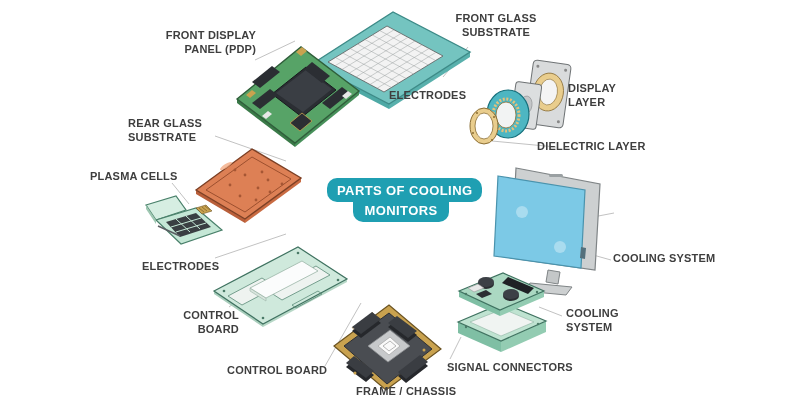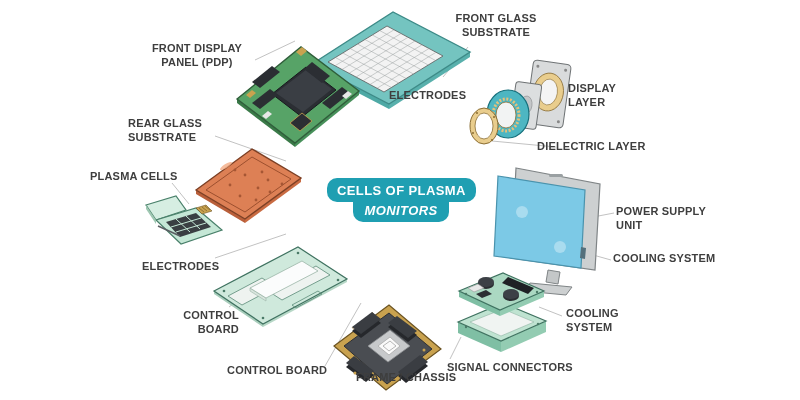--- a/index.html
+++ b/index.html
@@ -5,45 +5,45 @@
   html,body{margin:0;padding:0;background:#fff;}
   .canvas{
     position:relative;width:800px;height:400px;overflow:hidden;background:#ffffff;
     font-family:"Liberation Sans",sans-serif;
   }
   .art{position:absolute;left:0;top:0;width:800px;height:400px;}
   .lbl{
     position:absolute;font-size:11px;font-weight:700;color:#3e3e3e;
     line-height:1.3;letter-spacing:.2px;white-space:pre-line;
   }
-  #lbl-front-display-panel{left:138px;top:41px;width:118px;text-align:center;}
+  #lbl-front-display-panel{left:138px;top:28px;width:118px;text-align:right;}
   #lbl-front-glass-substrate{left:442px;top:11px;width:108px;text-align:center;}
   #lbl-electrodes-top{left:389px;top:88px;}
   #lbl-phosphor-layer{left:568px;top:81px;}
   #lbl-dielectric-layer{left:537px;top:139px;text-align:right;}
   #lbl-rear-glass-substrate{left:128px;top:116px;width:92px;text-align:left;}
   #lbl-plasma-cells{left:90px;top:169px;}
   #lbl-power-supply-unit{left:616px;top:204px;}
   #lbl-cooling-system-right{left:613px;top:251px;white-space:nowrap;}
   #lbl-electrodes-left{left:142px;top:259px;}
   #lbl-control-board-left{left:167px;top:308px;width:72px;text-align:right;}
   #lbl-control-board-bottom{left:227px;top:363px;white-space:nowrap;}
-  #lbl-frame-chassis{left:356px;top:370px;white-space:nowrap;}
+  #lbl-frame-chassis{left:356px;top:384px;white-space:nowrap;}
   #lbl-signal-connectors{left:447px;top:360px;white-space:nowrap;text-align:right;}
   #lbl-cooling-system-bottom{left:566px;top:306px;}
   .badge{position:absolute;left:327px;top:178px;width:148px;text-align:center;}
   .badge-top{
     display:inline-block;background:#1f9fb2;color:#fff;font-weight:700;
     font-size:13px;letter-spacing:.4px;padding:5px 10px 4px;border-radius:10px;
     position:relative;z-index:2;white-space:nowrap;
   }
   .badge-bottom{
     display:block;margin:-7px auto 0;width:78px;background:#1f9fb2;color:#fff;
     font-weight:700;font-size:13px;letter-spacing:.4px;padding:8px 9px 4px;
-    border-radius:0 0 10px 10px;position:relative;z-index:1;white-space:nowrap;font-style:italic;
+    border-radius:0 0 10px 10px;position:relative;z-index:1;white-space:nowrap;
   }
 </style>
 </head>
 <body>
 
 <div class="canvas">
 
   <svg class="art" viewBox="0 0 800 400" xmlns="http://www.w3.org/2000/svg">
 
     <g stroke="#c2c2c2" stroke-width="1" fill="none">
@@ -208,37 +208,35 @@
       <polygon points="468,288 478,284 484,288 474,292" fill="#e8e8e8" stroke="#999999" stroke-width="0.6"></polygon>
       <polygon points="476,294 486,290 492,294 482,298" fill="#2b2e32"></polygon>
       <circle cx="466" cy="294" r="1.2" fill="#4a7a67"></circle>
         <circle cx="537" cy="292" r="1.2" fill="#4a7a67"></circle>
       <circle cx="466" cy="327" r="1.2" fill="#4a7a67"></circle>
         <circle cx="538" cy="324" r="1.2" fill="#4a7a67"></circle>
     </g>
   </svg>
 
   <div class="badge">
-    <div class="badge-top">CELLS OF PLASMA</div>
+    <div class="badge-top">PARTS OF COOLING</div>
     <div class="badge-bottom">MONITORS</div>
   </div>
 
   <div class="lbl" id="lbl-front-display-panel">FRONT DISPLAY
 PANEL (PDP)</div>
   <div class="lbl" id="lbl-front-glass-substrate">FRONT GLASS
 SUBSTRATE</div>
   <div class="lbl" id="lbl-electrodes-top">ELECTRODES</div>
   <div class="lbl" id="lbl-phosphor-layer">DISPLAY
 LAYER</div>
   <div class="lbl" id="lbl-dielectric-layer">DIELECTRIC LAYER</div>
   <div class="lbl" id="lbl-rear-glass-substrate">REAR GLASS
 SUBSTRATE</div>
   <div class="lbl" id="lbl-plasma-cells">PLASMA CELLS</div>
-  <div class="lbl" id="lbl-power-supply-unit">POWER SUPPLY
-UNIT</div>
   <div class="lbl" id="lbl-cooling-system-right">COOLING SYSTEM</div>
   <div class="lbl" id="lbl-electrodes-left">ELECTRODES</div>
   <div class="lbl" id="lbl-control-board-left">CONTROL
 BOARD</div>
   <div class="lbl" id="lbl-control-board-bottom">CONTROL BOARD</div>
   <div class="lbl" id="lbl-frame-chassis">FRAME / CHASSIS</div>
   <div class="lbl" id="lbl-signal-connectors">SIGNAL CONNECTORS</div>
   <div class="lbl" id="lbl-cooling-system-bottom">COOLING
 SYSTEM</div>
 </div>

